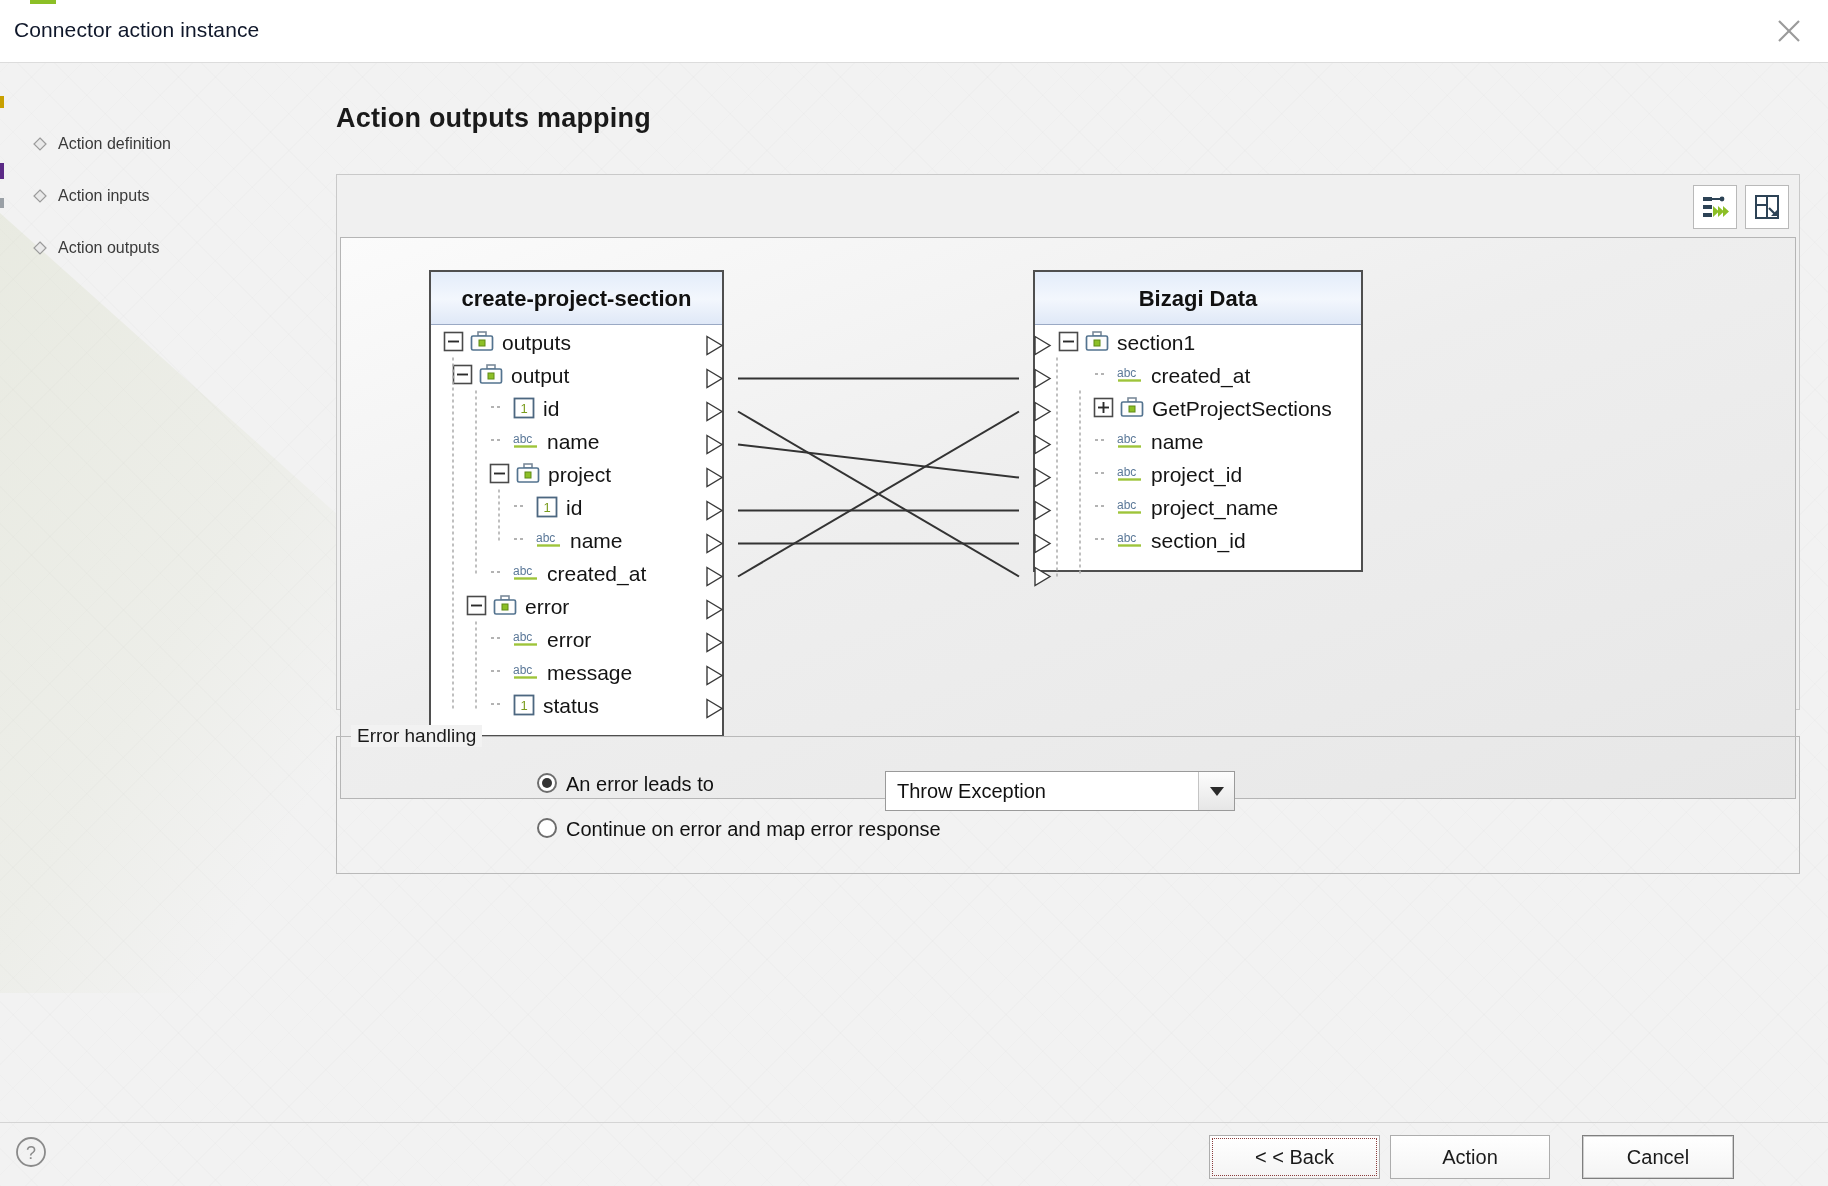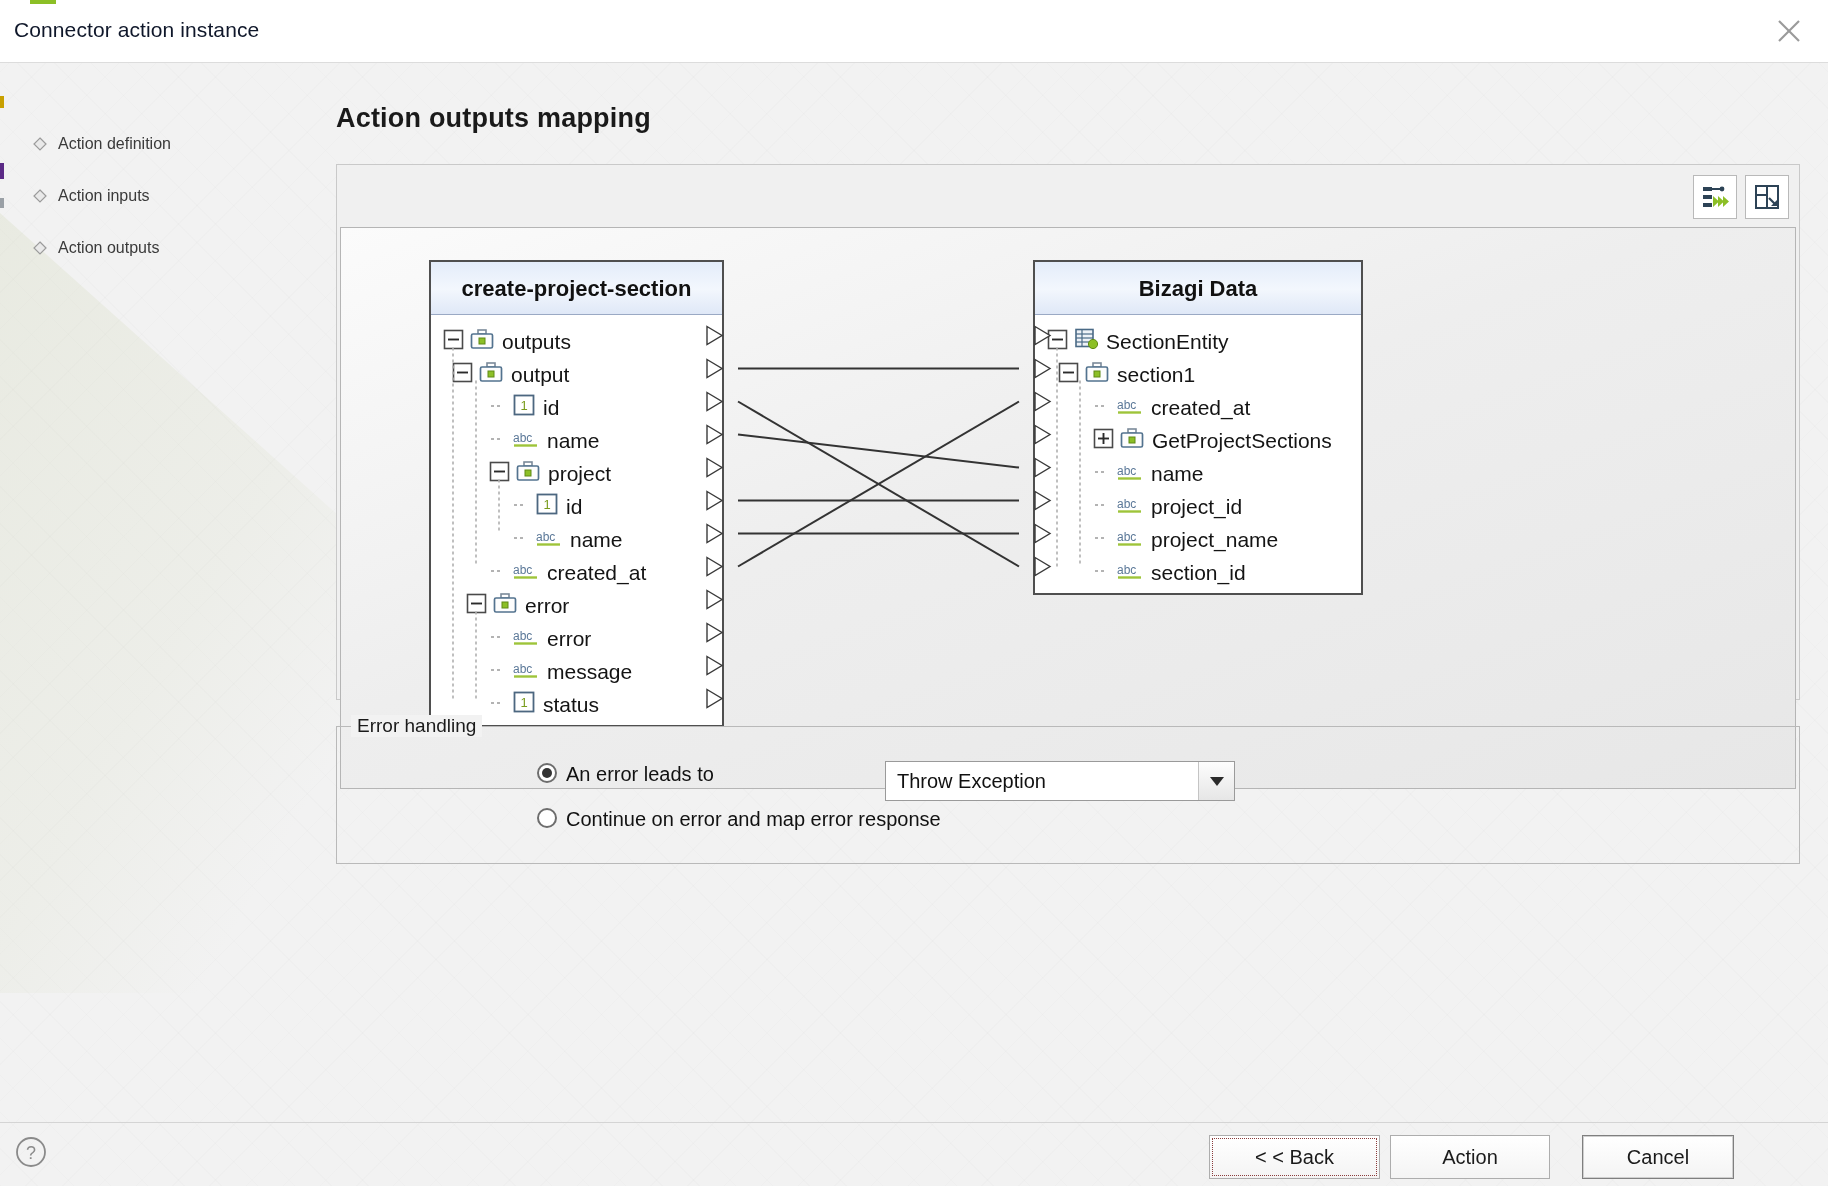--- a/index.html
+++ b/index.html
@@ -64,21 +64,21 @@
     width: 14px; height: 14px; margin-right: 11px; margin-left: 3px;
     flex: 0 0 auto;
   }
   .side-label { font-size: 16px; color: #3a3a3a; }
 
   
   #main { position: absolute; left: 336px; top: 40px; width: 1464px; }
   #page-title { font-size: 27px; font-weight: bold; color: #1a1a1a; letter-spacing: .2px; }
 
   #mapper-frame {
-    position: relative; margin-top: 30px;
+    position: relative; margin-top: 40px;
     width: 1464px; height: 536px;
     background: #f0f0f0;
     border: 1px solid #c9c9c9;
   }
   #mapper-toolbar {
     position: absolute; right: 10px; top: 8px; height: 48px;
     display: flex; gap: 8px; align-items: center;
   }
   .tool-btn {
     width: 44px; height: 44px; background: #ffffff;
@@ -96,21 +96,21 @@
 
   
   .tree-card { position: absolute; background: #ffffff; border: 2px solid #4f4f4f; }
   .tree-head {
     height: 53px; line-height: 53px; text-align: center;
     font-size: 22px; font-weight: bold; color: #111;
     background: linear-gradient(180deg, #e3ecfa 0%, #f3f7fd 52%, #dfe8f7 100%);
     border-bottom: 1px solid #9aa9c4;
   }
   .tree-body { position: relative; padding: 6px 0 8px 0; }
-  .node { position: relative; height: 33px; display: flex; align-items: flex-end; }
+  .node { position: relative; height: 33px; display: flex; align-items: flex-start; }
   .node .lbl { font-size: 21px; color: #141414; white-space: nowrap; }
   .icon-case { flex: 0 0 auto; margin-right: 8px; }
   .stub { flex: 0 0 auto; margin-right: 2px; }
 
   svg.ports, svg.links { position: absolute; left: 0; top: 0; overflow: visible; }
 
   
   #errbox {
     position: relative; margin-top: 26px; width: 1464px; height: 138px;
     border: 1px solid #b9b9b9;
@@ -370,35 +370,20 @@
                       <text x="11" y="16" font-size="13" text-anchor="middle" fill="#7a9c1e" font-family="Liberation Sans, sans-serif">1</text>
                     </svg></span>
                   <span class="lbl">status</span>
                 </div>
               </div>
           </div>
 
           <div class="tree-card" style="left:692px; top:32px; width:330px;">
             <div class="tree-head">Bizagi Data</div>
             <div class="tree-body" id="tgt-body">
-                <div class="node" style="padding-left: 12px;">
-                  <span class="toggler" style="margin-right:6px;flex:0 0 auto;"><svg width="21" height="21" viewBox="0 0 21 21">
-                      <rect x="1.5" y="1.5" width="18" height="18" fill="#fff" stroke="#4a4a4a" stroke-width="1.6"></rect>
-                      <line x1="5" y1="10.5" x2="16" y2="10.5" stroke="#2b2b2b" stroke-width="1.9"></line>
-                    </svg></span>
-                  <span class="icon-case"><svg width="24" height="22" viewBox="0 0 24 22">
-                      <rect x="2" y="1.5" width="17" height="17" fill="#eef2f7" stroke="#4a6a86" stroke-width="1.6"></rect>
-                      <line x1="2" y1="6" x2="19" y2="6" stroke="#4a6a86" stroke-width="1.2"></line>
-                      <line x1="2" y1="10" x2="19" y2="10" stroke="#4a6a86" stroke-width="1.2"></line>
-                      <line x1="2" y1="14" x2="19" y2="14" stroke="#4a6a86" stroke-width="1.2"></line>
-                      <line x1="8" y1="1.5" x2="8" y2="18.5" stroke="#4a6a86" stroke-width="1.2"></line>
-                      <circle cx="19" cy="16" r="4.6" fill="#8cbf26" stroke="#5f8a14" stroke-width="1"></circle>
-                    </svg></span>
-                  <span class="lbl">SectionEntity</span>
-                </div>
                 <div class="node" style="padding-left: 23px;">
                   <span class="toggler" style="margin-right:6px;flex:0 0 auto;"><svg width="21" height="21" viewBox="0 0 21 21">
                       <rect x="1.5" y="1.5" width="18" height="18" fill="#fff" stroke="#4a4a4a" stroke-width="1.6"></rect>
                       <line x1="5" y1="10.5" x2="16" y2="10.5" stroke="#2b2b2b" stroke-width="1.9"></line>
                     </svg></span>
                   <span class="icon-case"><svg width="24" height="21" viewBox="0 0 24 21">
                       <rect x="8" y="1" width="8" height="4" fill="none" stroke="#7b8a9a" stroke-width="1.6"></rect>
                       <rect x="1.5" y="5" width="21" height="14" rx="1.5" fill="#fdfdfd" stroke="#53738f" stroke-width="1.7"></rect>
                       <rect x="9" y="9" width="6" height="6" fill="#8cbf26" stroke="#5f8a14" stroke-width="1"></rect>
                     </svg></span>

